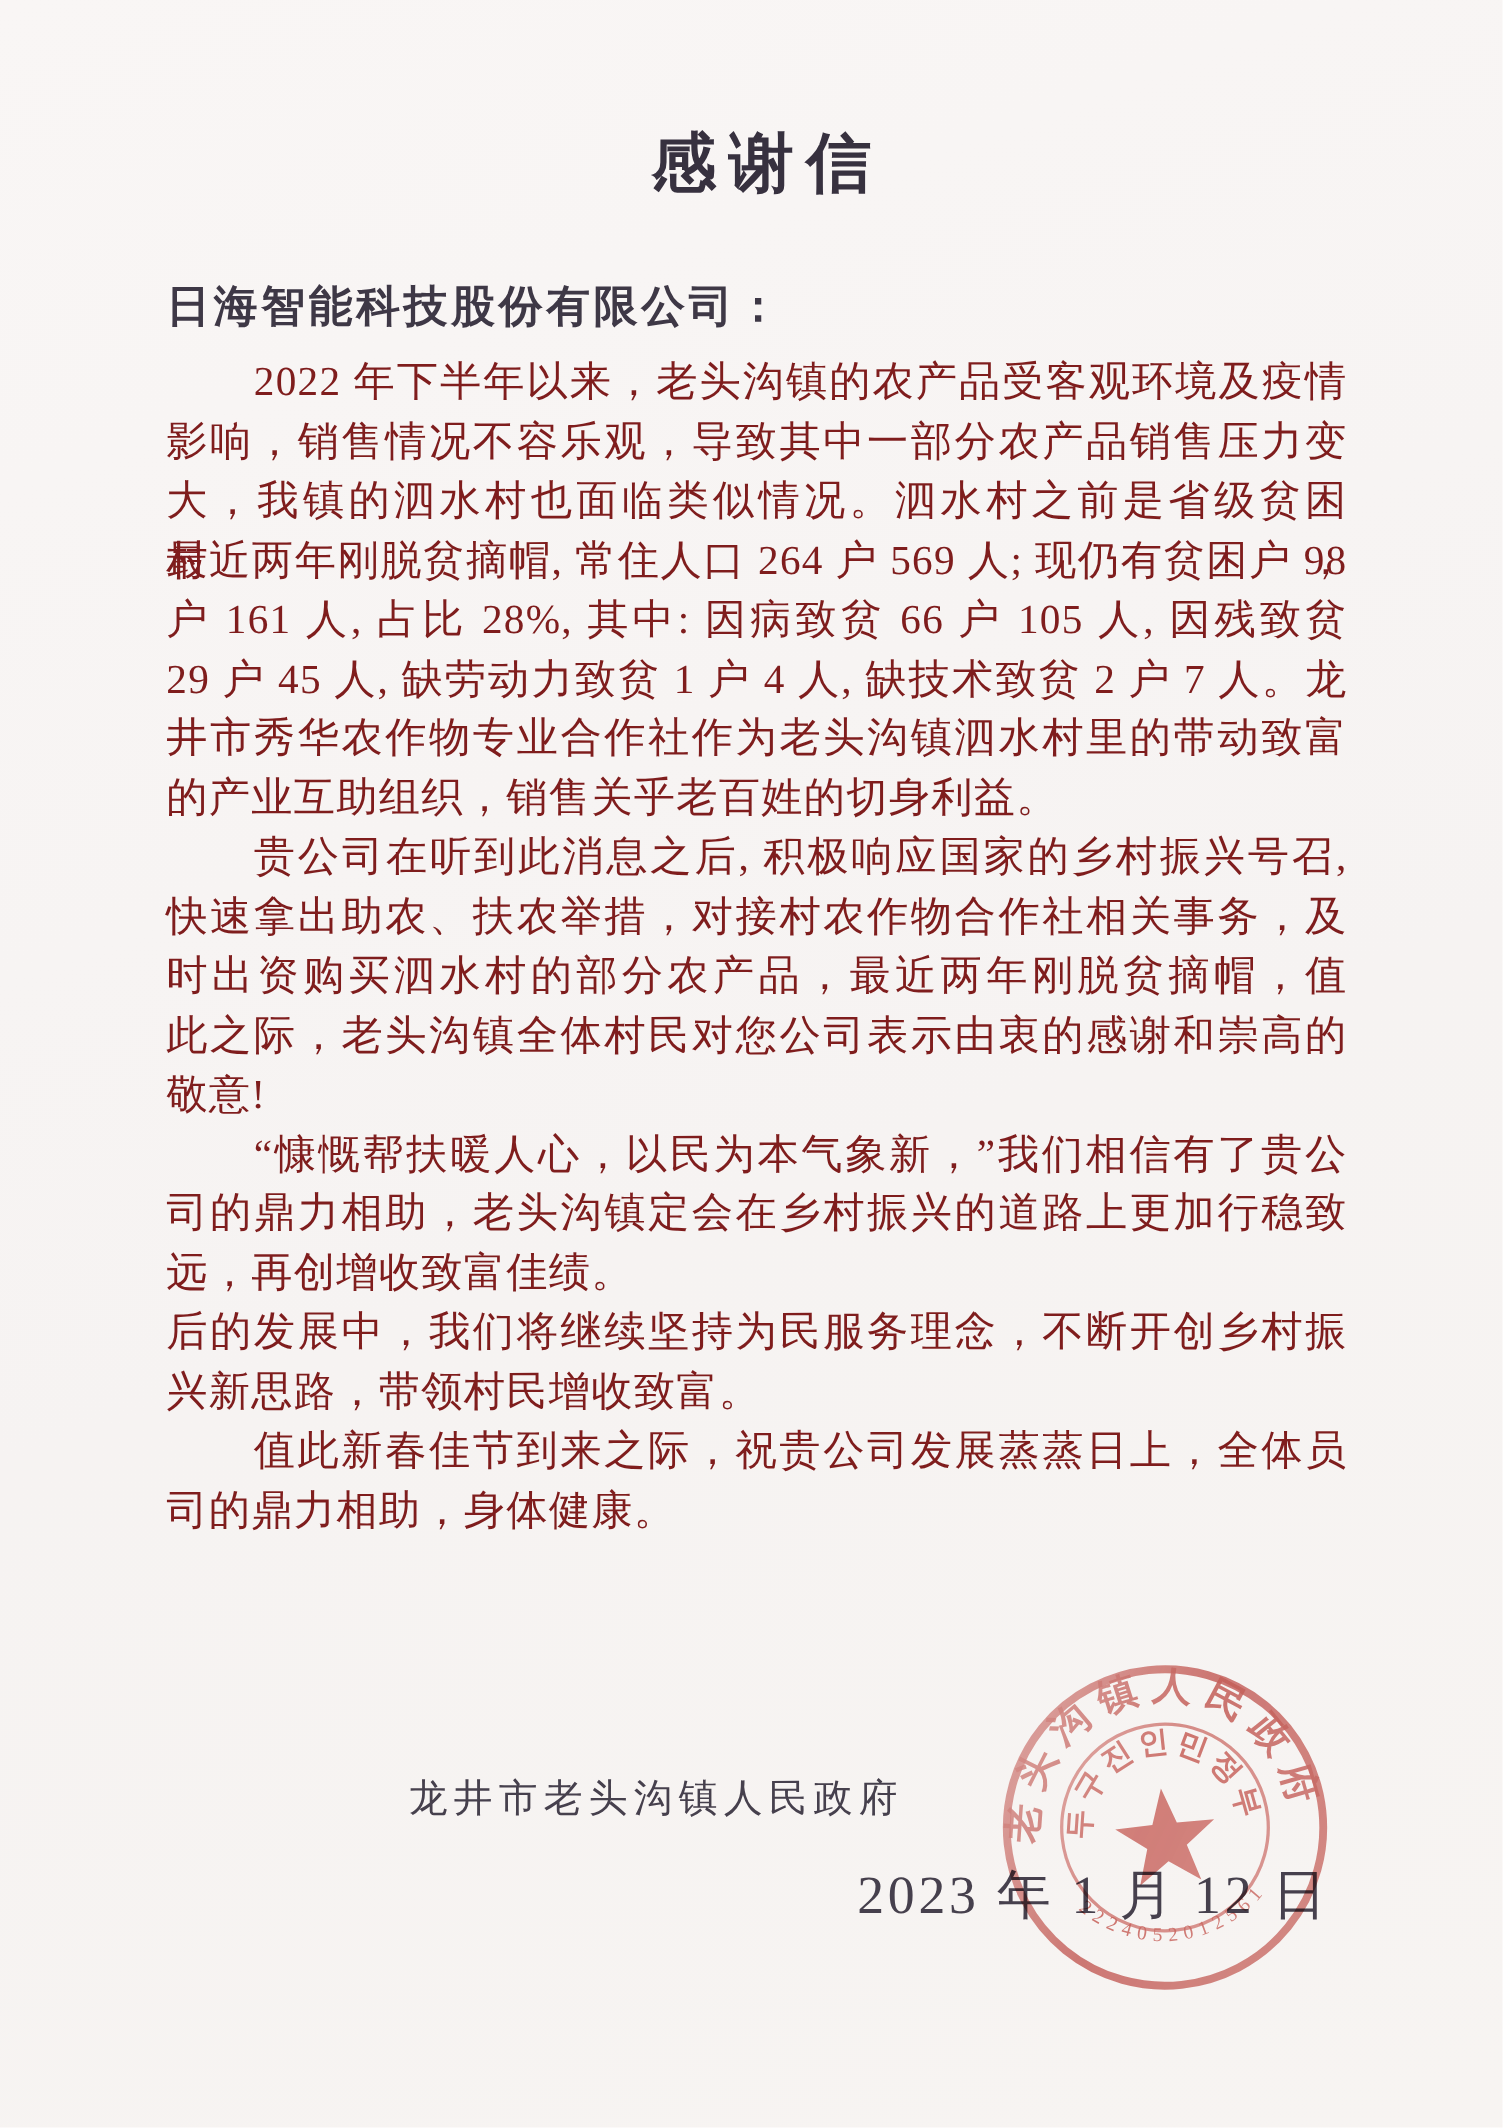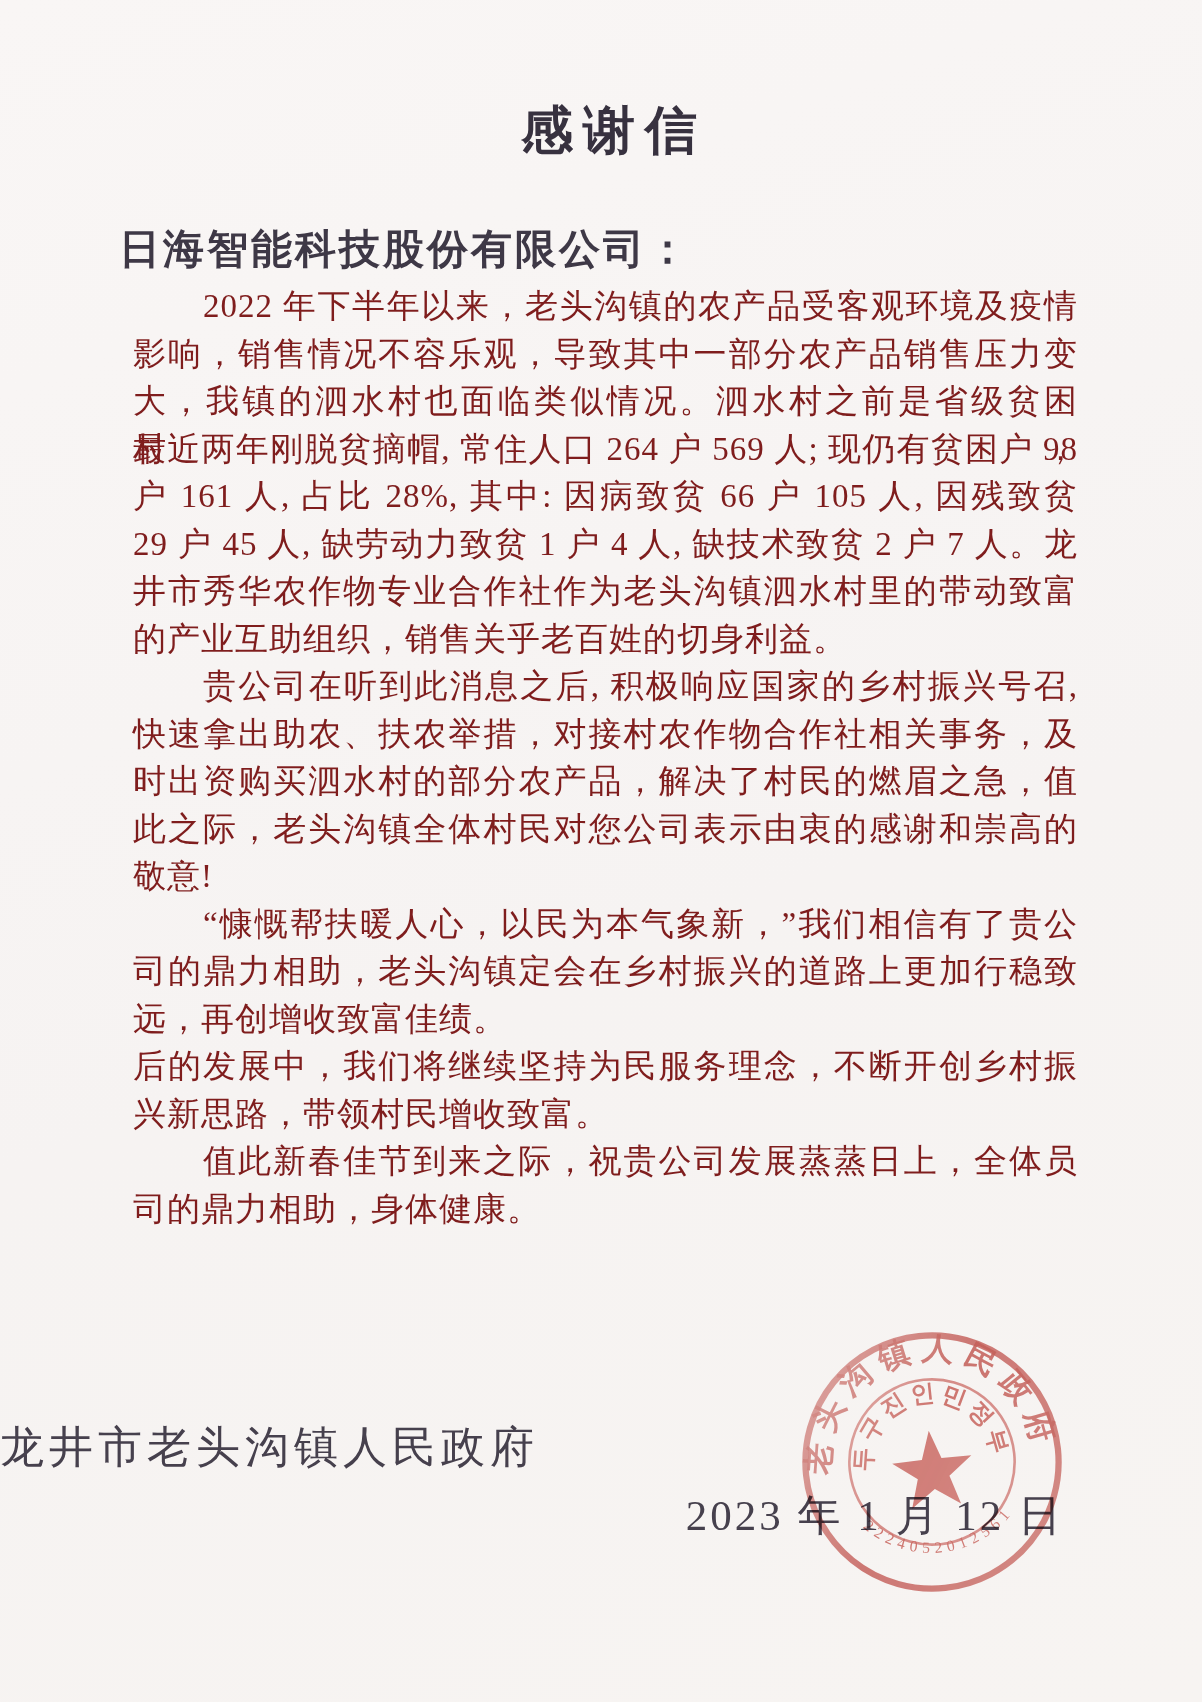--- a/index.html
+++ b/index.html
@@ -16,22 +16,22 @@
     top: 96px; left: 0; width: 1180px;
     text-align: center;
     font-size: 52px;
     font-weight: bold;
     letter-spacing: 10px;
     color: #37313f;
     padding-left: 24px;
   }
   .salutation {
     position: absolute;
-    top: 222px; left: 119px;
-    font-size: 41px;
+    top: 222px; left: 133px;
+    font-size: 35px;
     font-weight: bold;
     letter-spacing: 3px;
     color: #3e3846;
   }
   .letter-body {
     position: absolute;
     top: 283px; left: 133px;
     width: 945px;
     font-size: 33px;
     line-height: 47.5px;
@@ -50,22 +50,22 @@
   }
   .line.first { padding-left: 70px; }
   .line.last {
     text-align: center;
     text-align-last: left;
     -moz-text-align-last: left;
   }
   .signature {
     position: absolute;
     top: 1418px; left: 0; width: 1050px;
-    text-align: left;
-    font-size: 44px;
+    text-align: center;
+    font-size: 31px;
     letter-spacing: 5px;
     color: #46404d;
   }
   .date-line {
     position: absolute;
     top: 1487px; left: 17px; width: 1047px;
     text-align: right;
     font-size: 43px;
     letter-spacing: 3px;
     color: #46404d;
@@ -99,21 +99,21 @@
       <div class="line">大，我镇的泗水村也面临类似情况。泗水村之前是省级贫困村，</div>
       <div class="line">最近两年刚脱贫摘帽, 常住人口 264 户 569 人; 现仍有贫困户 98</div>
       <div class="line">户 161 人, 占比 28%, 其中: 因病致贫 66 户 105 人, 因残致贫</div>
       <div class="line">29 户 45 人, 缺劳动力致贫 1 户 4 人, 缺技术致贫 2 户 7 人。龙</div>
       <div class="line">井市秀华农作物专业合作社作为老头沟镇泗水村里的带动致富</div>
       <div class="line last">的产业互助组织，销售关乎老百姓的切身利益。</div>
     </div>
     <div class="para">
       <div class="line first">贵公司在听到此消息之后, 积极响应国家的乡村振兴号召,</div>
       <div class="line">快速拿出助农、扶农举措，对接村农作物合作社相关事务，及</div>
-      <div class="line">时出资购买泗水村的部分农产品，解决了村民的燃眉之急，值</div>
+      <div class="line">时出资购买泗水村的部分农产品，最近两年刚脱贫摘帽，值</div>
       <div class="line">此之际，老头沟镇全体村民对您公司表示由衷的感谢和崇高的</div>
       <div class="line last">敬意!</div>
     </div>
     <div class="para">
       <div class="line first">“慷慨帮扶暖人心，以民为本气象新，”我们相信有了贵公</div>
       <div class="line">司的鼎力相助，老头沟镇定会在乡村振兴的道路上更加行稳致</div>
       <div class="line last">远，再创增收致富佳绩。</div>
     </div>
     <div class="para">
       <div class="line">后的发展中，我们将继续坚持为民服务理念，不断开创乡村振</div>

